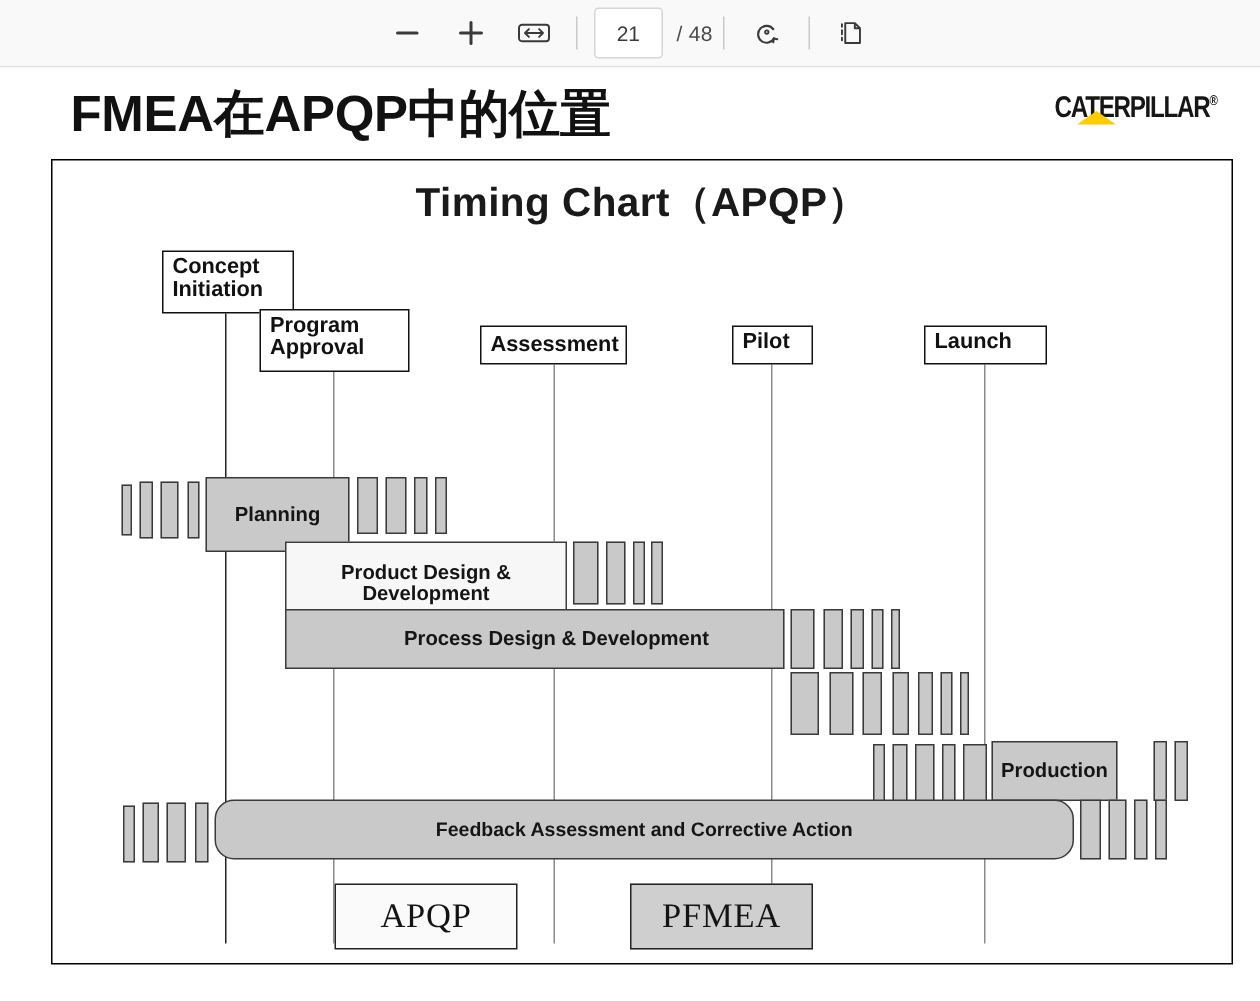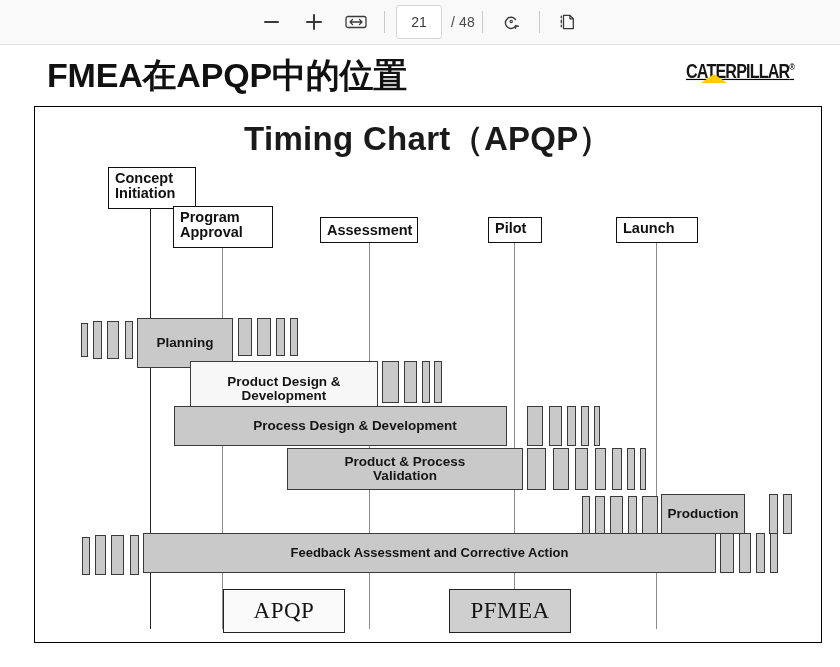--- a/index.html
+++ b/index.html
@@ -57,22 +57,22 @@
   }
   #slide-title {
     position: absolute; left: 14px; top: 8px;
     font-size: 34px; font-weight: bold; color: #111;
     letter-spacing: -0.2px;
     white-space: nowrap;
     margin-left: 33px;
   }
   
   #cat-logo {
-    position: absolute; right: 30px; top: 15px;
-    width: 124px; height: 26px; text-decoration: underline;
+    position: absolute; right: 13px; top: 15px;
+    width: 124px; height: 26px;
   }
   #cat-word {
     font-family: "Liberation Sans", sans-serif;
     font-weight: bold; font-size: 17px;
     color: #161616; letter-spacing: -0.9px;
     transform: scaleY(1.18) scaleX(0.95);
     transform-origin: left top;
     white-space: nowrap;
   }
   #cat-sup { font-size: 8px; vertical-align: super; }
@@ -88,21 +88,21 @@
   #chart-frame {
     position: absolute;
     left: 34px; top: 61px;
     width: 788px; height: 537px;
     border: 1.6px solid #000;
     background: #fff;
   }
   #chart-title {
     position: absolute; left: 0; right: 0; top: 10px;
     text-align: center;
-    font-size: 33px; font-weight: bold; color: #1a1a1a;
+    font-size: 27px; font-weight: bold; color: #1a1a1a;
     letter-spacing: .3px;
   }
 
   
   #plot { position: absolute; left: 0; top: 0; width: 788px; height: 537px; }
 
   
   .ms-box {
     position: absolute;
     border: 1.5px solid #111;
@@ -121,21 +121,21 @@
   .bar {
     position: absolute;
     border: 1.4px solid #3a3a3a;
     background: #c9c9c9;
     display: flex; align-items: center; justify-content: center;
     font-size: 13.5px; font-weight: bold; color: #151515;
     line-height: 14px; text-align: center;
     white-space: pre-line;
   }
   .bar.light { background: #f7f7f7; }
-  .bar.wide-txt { font-size: 13px; }
+  .bar.wide-txt { font-size: 13px; border-radius: 13px; }
 
   
   .dash {
     position: absolute;
     border: 1.4px solid #3a3a3a;
     background: #c9c9c9;
   }
 
   
   .fmea-box {
@@ -229,29 +229,27 @@
       <div class="dash" style="left:241px; top:211px; width:9px;  height:38px;"></div>
       <div class="dash" style="left:255px; top:211px; width:8px;  height:38px;"></div>
 
       <div class="bar light" style="left:155px; top:254px; width:188px; height:56px;">Product Design &amp;
 Development</div>
       <div class="dash" style="left:347px; top:254px; width:17px; height:42px;"></div>
       <div class="dash" style="left:369px; top:254px; width:13px; height:42px;"></div>
       <div class="dash" style="left:387px; top:254px; width:8px;  height:42px;"></div>
       <div class="dash" style="left:399px; top:254px; width:8px;  height:42px;"></div>
 
-      <div class="bar" style="left:139px; top:299px; width:333px; height:40px;padding-left:29px;">Process Design &amp; Development</div>
+      <div class="bar" style="left:155px; top:299px; width:333px; height:40px;padding-left:29px;">Process Design &amp; Development</div>
       <div class="dash" style="left:492px; top:299px; width:16px; height:40px;"></div>
       <div class="dash" style="left:514px; top:299px; width:13px; height:40px;"></div>
       <div class="dash" style="left:532px; top:299px; width:9px;  height:40px;"></div>
       <div class="dash" style="left:546px; top:299px; width:8px;  height:40px;"></div>
       <div class="dash" style="left:559px; top:299px; width:6px;  height:40px;"></div>
 
-      <div class="bar" style="left:252px; top:341px; width:236px; height:42px;">Product &amp; Process
-Validation</div>
       <div class="dash" style="left:492px; top:341px; width:19px; height:42px;"></div>
       <div class="dash" style="left:518px; top:341px; width:16px; height:42px;"></div>
       <div class="dash" style="left:540px; top:341px; width:13px; height:42px;"></div>
       <div class="dash" style="left:560px; top:341px; width:11px; height:42px;"></div>
       <div class="dash" style="left:577px; top:341px; width:10px; height:42px;"></div>
       <div class="dash" style="left:592px; top:341px; width:8px;  height:42px;"></div>
       <div class="dash" style="left:605px; top:341px; width:6px;  height:42px;"></div>
 
       <div class="dash" style="left:547px; top:389px; width:8px;  height:40px;"></div>
       <div class="dash" style="left:560px; top:389px; width:10px; height:40px;"></div>
@@ -266,17 +264,17 @@
       <div class="dash" style="left:60px;  top:428px; width:11px; height:40px;"></div>
       <div class="dash" style="left:76px;  top:428px; width:13px; height:40px;"></div>
       <div class="dash" style="left:95px;  top:428px; width:9px;  height:40px;"></div>
       <div class="bar wide-txt" style="left:108px; top:426px; width:573px; height:40px;">Feedback Assessment and Corrective Action</div>
       <div class="dash" style="left:685px; top:426px; width:14px; height:40px;"></div>
       <div class="dash" style="left:704px; top:426px; width:12px; height:40px;"></div>
       <div class="dash" style="left:721px; top:426px; width:9px;  height:40px;"></div>
       <div class="dash" style="left:735px; top:426px; width:8px;  height:40px;"></div>
 
       <div class="fmea-box" style="left:188px; top:482px; width:122px; height:44px;">APQP</div>
-      <div class="fmea-box gray" style="left:385px; top:482px; width:122px; height:44px;margin-left:29px;">PFMEA</div>
+      <div class="fmea-box gray" style="left:385px; top:482px; width:122px; height:44px;">PFMEA</div>
     </div>
   </div>
 
 </div>
 
 </body></html>

